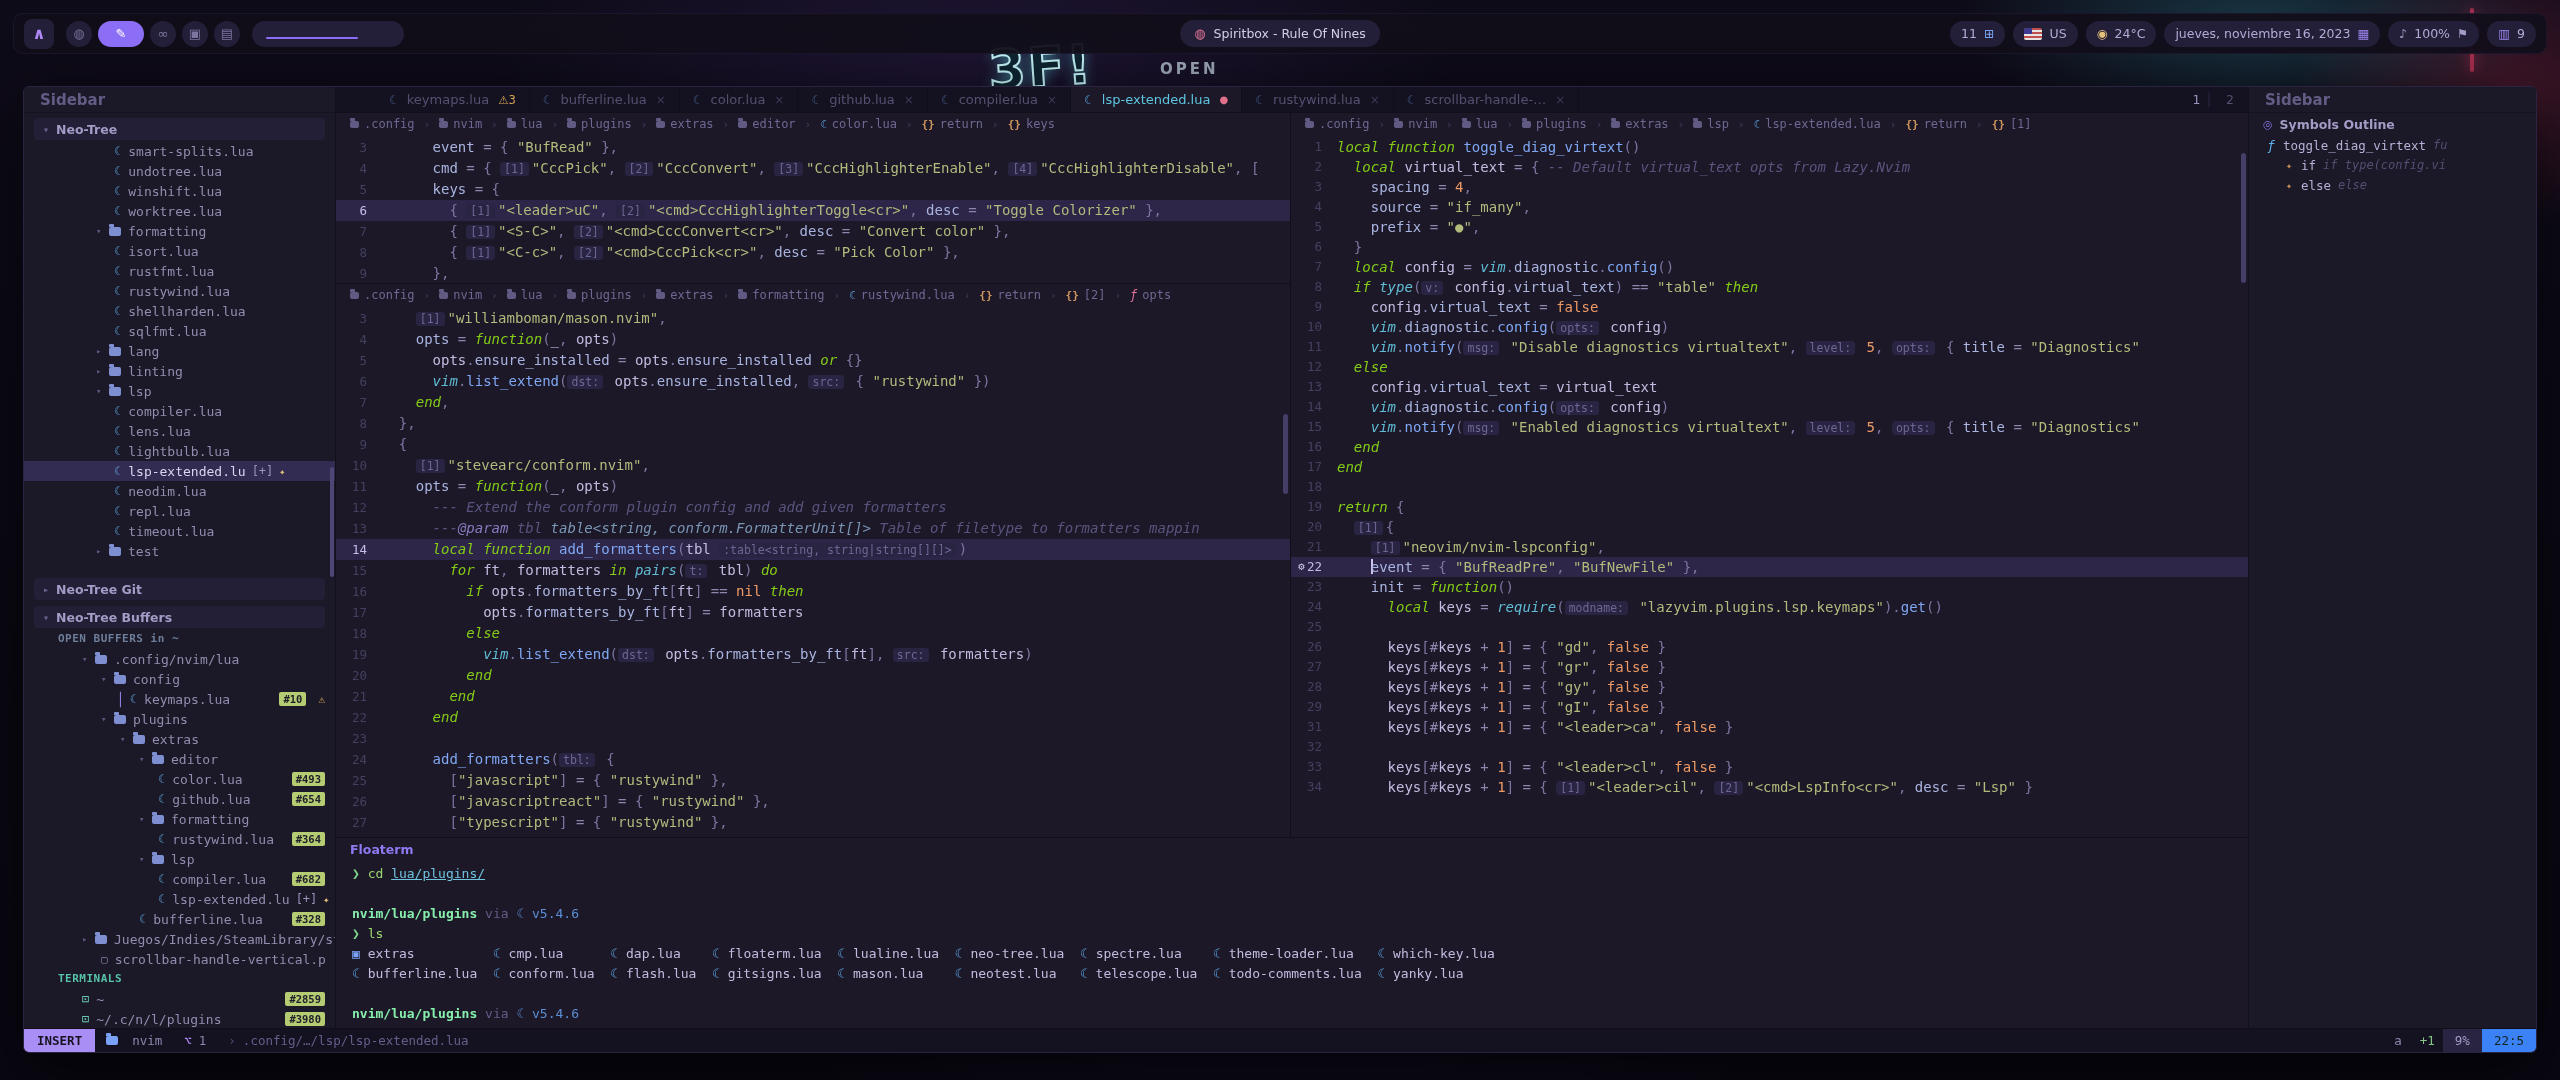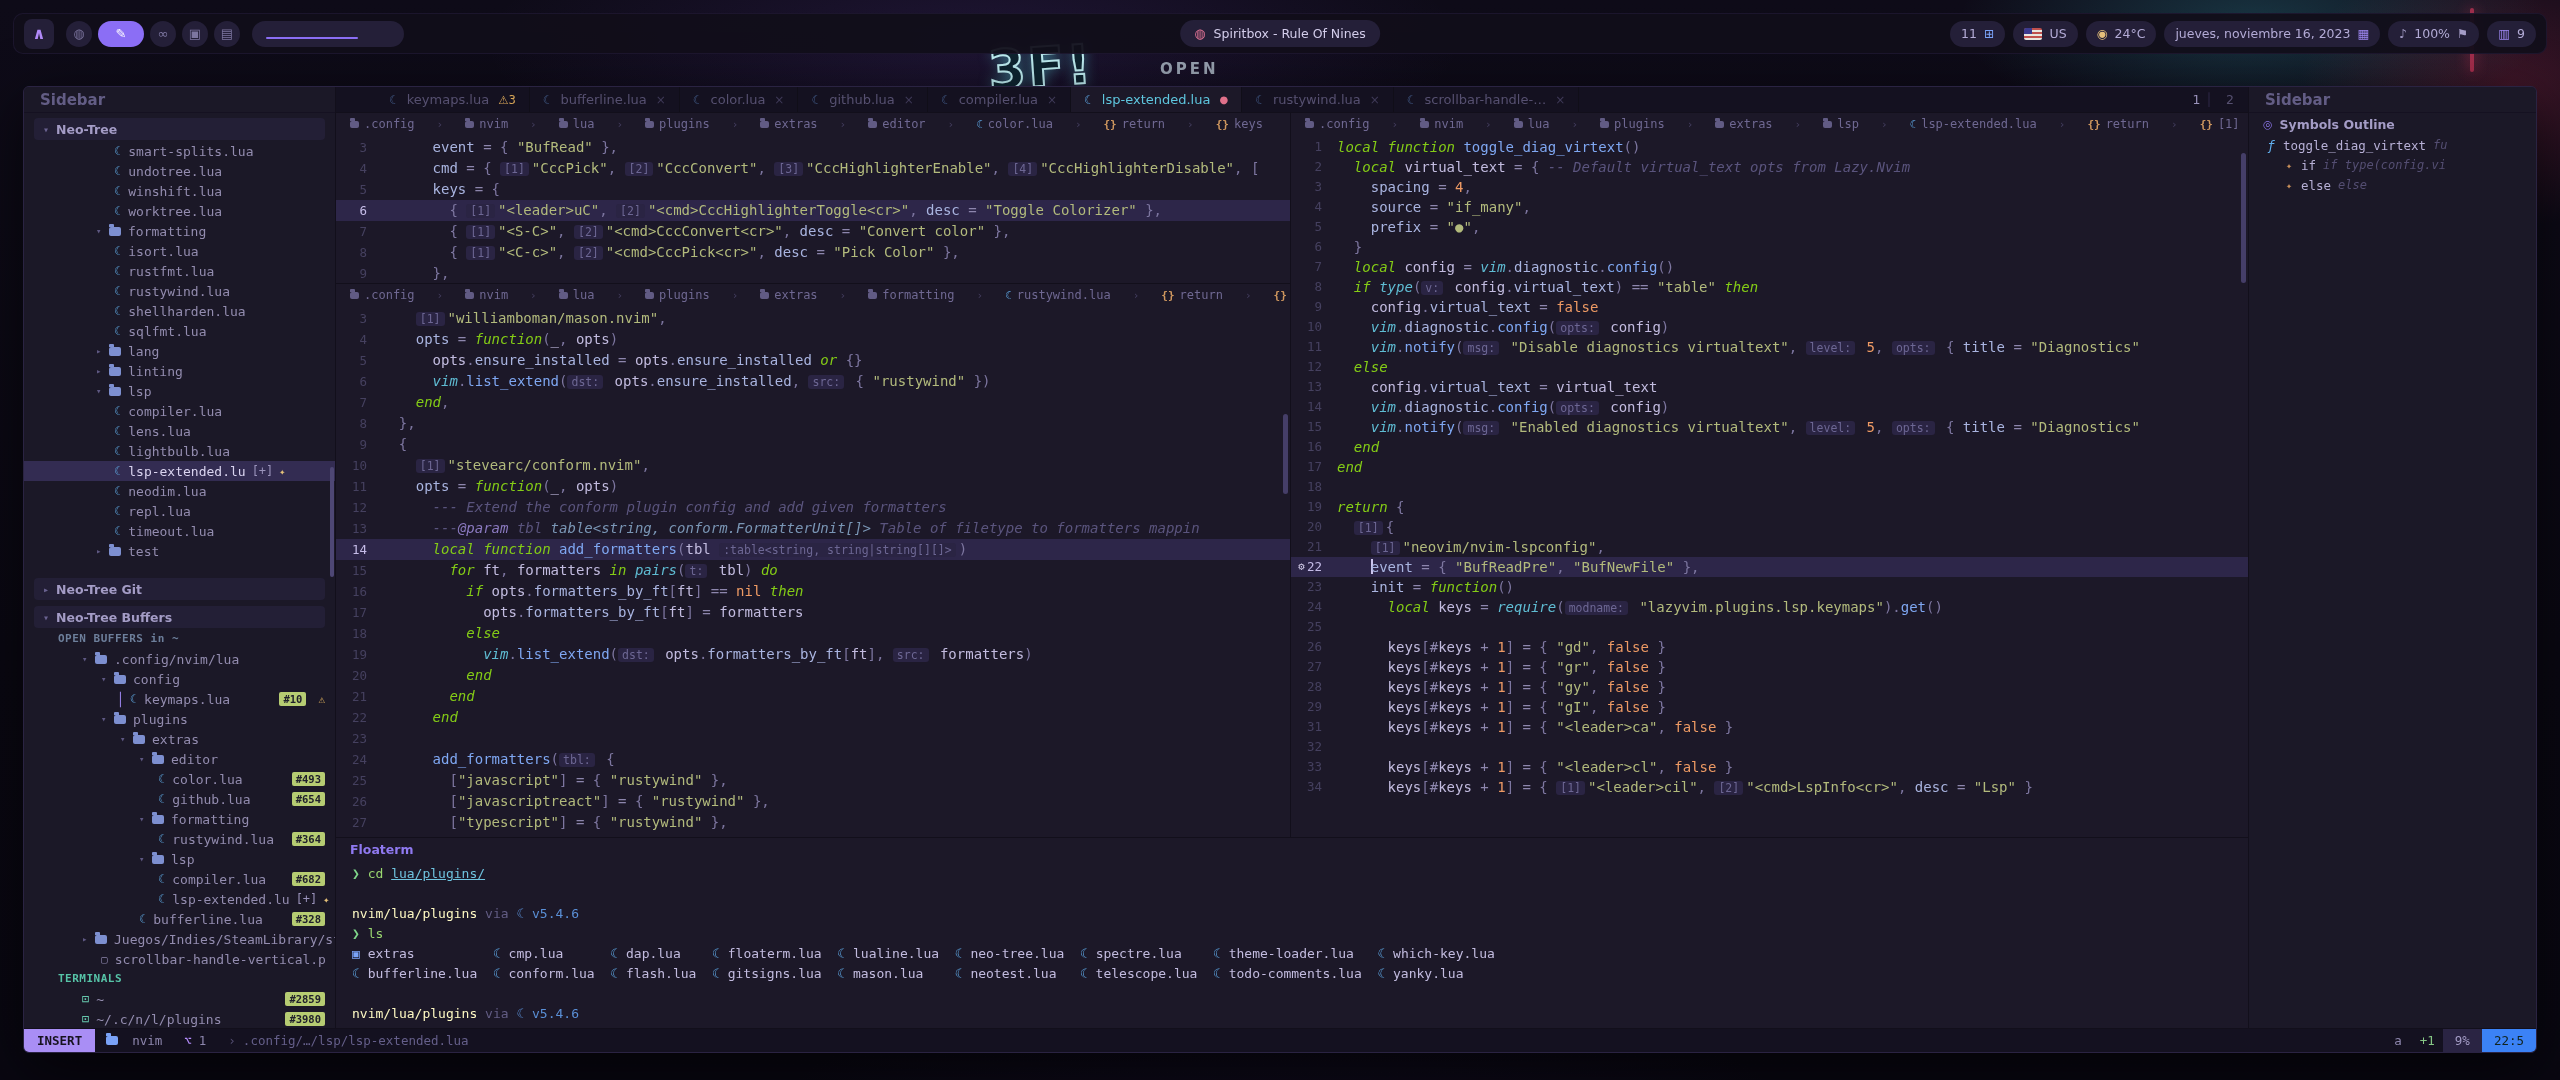--- a/index.html
+++ b/index.html
@@ -107,21 +107,21 @@
   .tab-pages { margin-left:auto; display:flex; align-items:center; gap:8px; padding-right:14px;
     font-size:12.5px; }
   .tab-pages .pg1 { color:#9a93bb; } .tab-pages .pgsep { color:#2a2440; } .tab-pages .pg2 { color:#565070; }
 
   .editors { flex:1; display:flex; min-height:0; }
   .ed-center { width:955px; border-right:1px solid #120f1b; display:flex; flex-direction:column; flex:none; }
   .ed-right { flex:1; display:flex; flex-direction:column; position:relative; min-width:0; }
   .pane-top { height:170px; flex:none; display:flex; flex-direction:column; position:relative; }
   .pane-bottom { flex:1; border-top:1px solid #120f1b; display:flex; flex-direction:column; position:relative; min-height:0; }
 
-  .crumbs { height:22px; display:flex; align-items:center; padding-left:14px; gap:22px;
+  .crumbs { height:22px; display:flex; align-items:center; padding-left:14px; gap:9px;
     font-family:"DejaVu Sans Mono", monospace; font-size:12px; color:#6f6892; flex:none;
     white-space:nowrap; overflow:hidden; }
   .bc-sep { color:#453f61; font-size:11px; }
   .bc-item { display:inline-flex; align-items:center; gap:5px; }
   .bi { font-style:normal; }
   .bi-fo { color:#615b84; }
   .bi-fo .fold { width:9px; height:7px; }
   .bi-lua { color:#61afef; font-size:11px; }
   .bi-br { color:#d0985f; font-size:11px; font-weight:bold; }
   .bi-fn { color:#e0719a; font-size:12px; font-style:italic; }
@@ -149,21 +149,21 @@
 
   
   .floaterm { height:193px; border-top:1px solid #120f1b; flex:none; position:relative;
     background:#1c1828; }
   .ft-title { position:absolute; left:14px; top:4px; color:#8f79f0; font-size:12.5px;
     font-weight:bold; }
   .ft-body { position:absolute; left:16px; top:26px; right:8px; bottom:4px; overflow:hidden;
     font-family:"DejaVu Sans Mono", monospace; font-size:13px; }
   .ft-body .cl { height:20px; line-height:20px; }
   .s-tp{color:#7fd68a;font-weight:bold} .s-tc{color:#9ad670} .s-tu{color:#6fc3df;text-decoration:underline}
-  .s-tb{color:#fef9c3;font-weight:normal} .s-td{color:#635d85} .s-tl{color:#5a8fd6}
+  .s-tb{color:#86efac;font-weight:bold} .s-td{color:#635d85} .s-tl{color:#5a8fd6}
   .s-tv{color:#5a8fd6} .s-ti{color:#7aa2f7} .s-tm{color:#61afef} .s-tw{color:#c2bbdf}
   .s-pd{color:transparent}
 
   
   .outline { width:288px; background:#1b1827; border-left:1px solid #120f1b;
     font-family:"DejaVu Sans Mono", monospace; display:flex; flex-direction:column; }
   .ol-header { display:flex; align-items:center; gap:7px; height:22px; padding-left:14px;
     color:#a49cc6; font-size:12.5px; font-weight:bold; font-family:"DejaVu Sans", sans-serif; flex:none; }
   .ol-header .oic { color:#8f79f0; font-size:11px; }
   .ol-item { height:20px; display:flex; align-items:center; font-size:12.5px; color:#b7b0d6;

